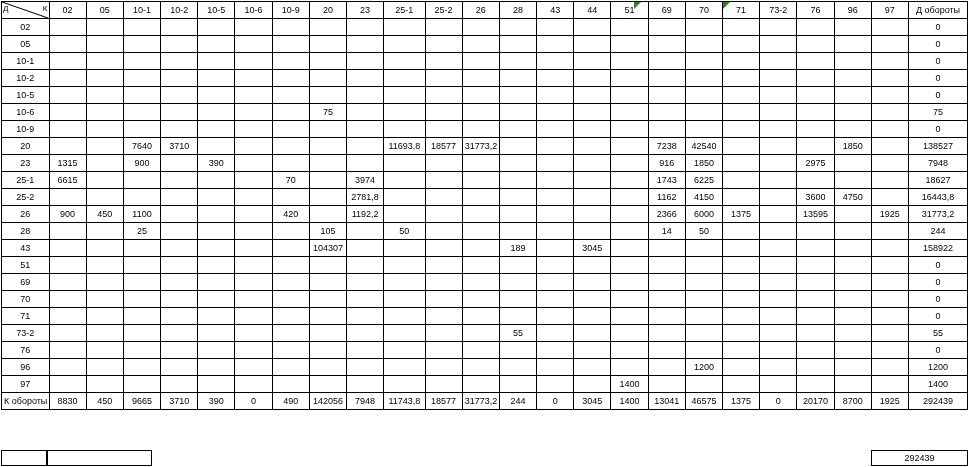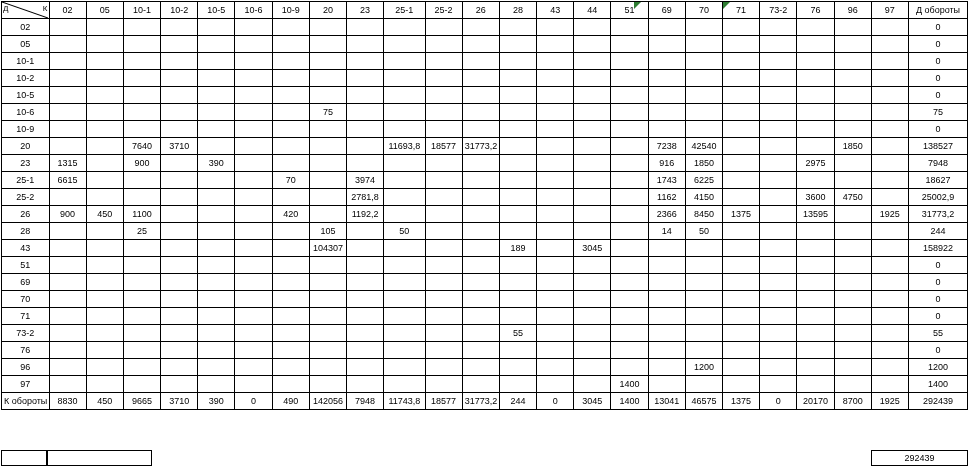--- a/index.html
+++ b/index.html
@@ -455,42 +455,42 @@
           <td class="cell"></td>
           <td class="cell"></td>
           <td class="cell"></td>
           <td class="cell">1162</td>
           <td class="cell">4150</td>
           <td class="cell"></td>
           <td class="cell"></td>
           <td class="cell">3600</td>
           <td class="cell">4750</td>
           <td class="cell"></td>
-          <td class="cell">25002,9</td>
+          <td class="cell">16443,8</td>
         </tr>
         <tr>
           <td class="rowhead">26</td>
           <td class="cell">900</td>
           <td class="cell">450</td>
           <td class="cell">1100</td>
           <td class="cell"></td>
           <td class="cell"></td>
           <td class="cell"></td>
           <td class="cell">420</td>
           <td class="cell"></td>
           <td class="cell">1192,2</td>
           <td class="cell"></td>
           <td class="cell"></td>
           <td class="cell"></td>
           <td class="cell"></td>
           <td class="cell"></td>
           <td class="cell"></td>
           <td class="cell"></td>
           <td class="cell">2366</td>
-          <td class="cell">8450</td>
+          <td class="cell">6000</td>
           <td class="cell">1375</td>
           <td class="cell"></td>
           <td class="cell">13595</td>
           <td class="cell"></td>
           <td class="cell">1925</td>
           <td class="cell">31773,2</td>
         </tr>
         <tr>
           <td class="rowhead">28</td>
           <td class="cell"></td>

